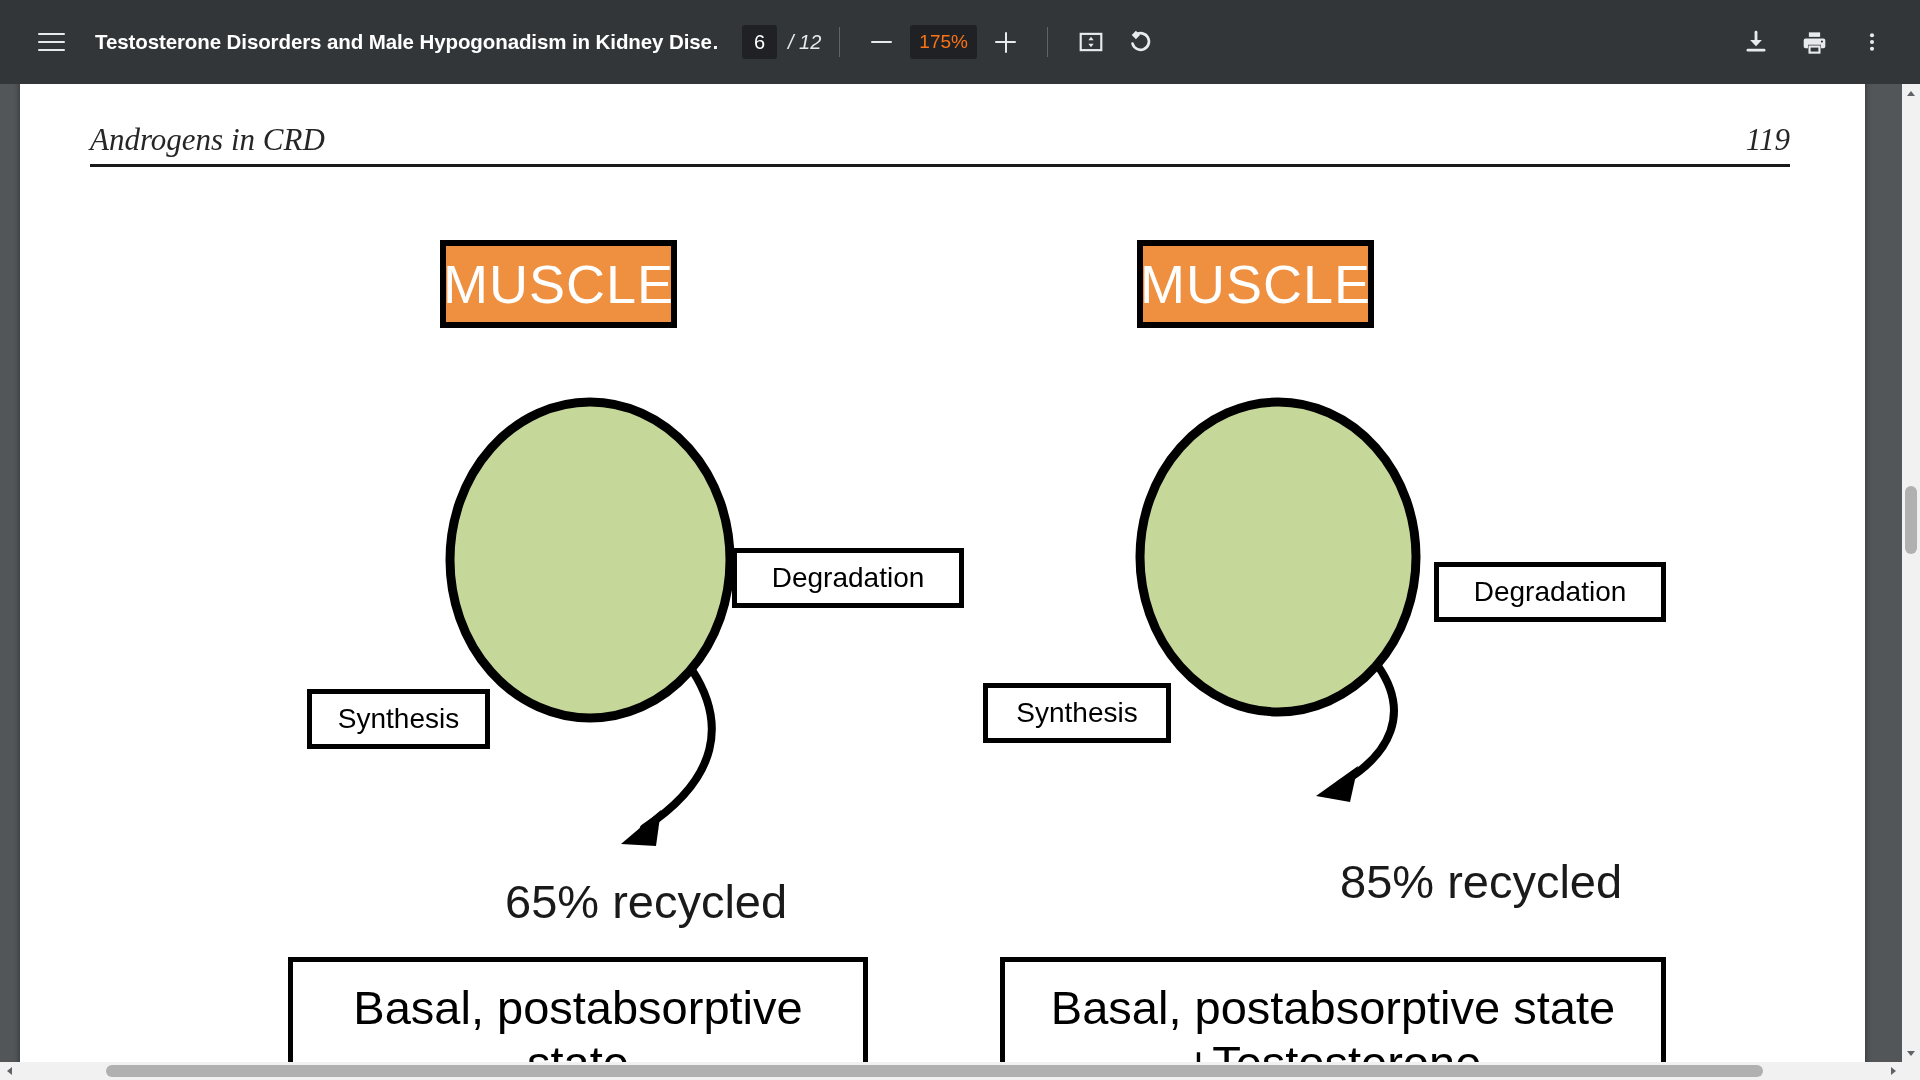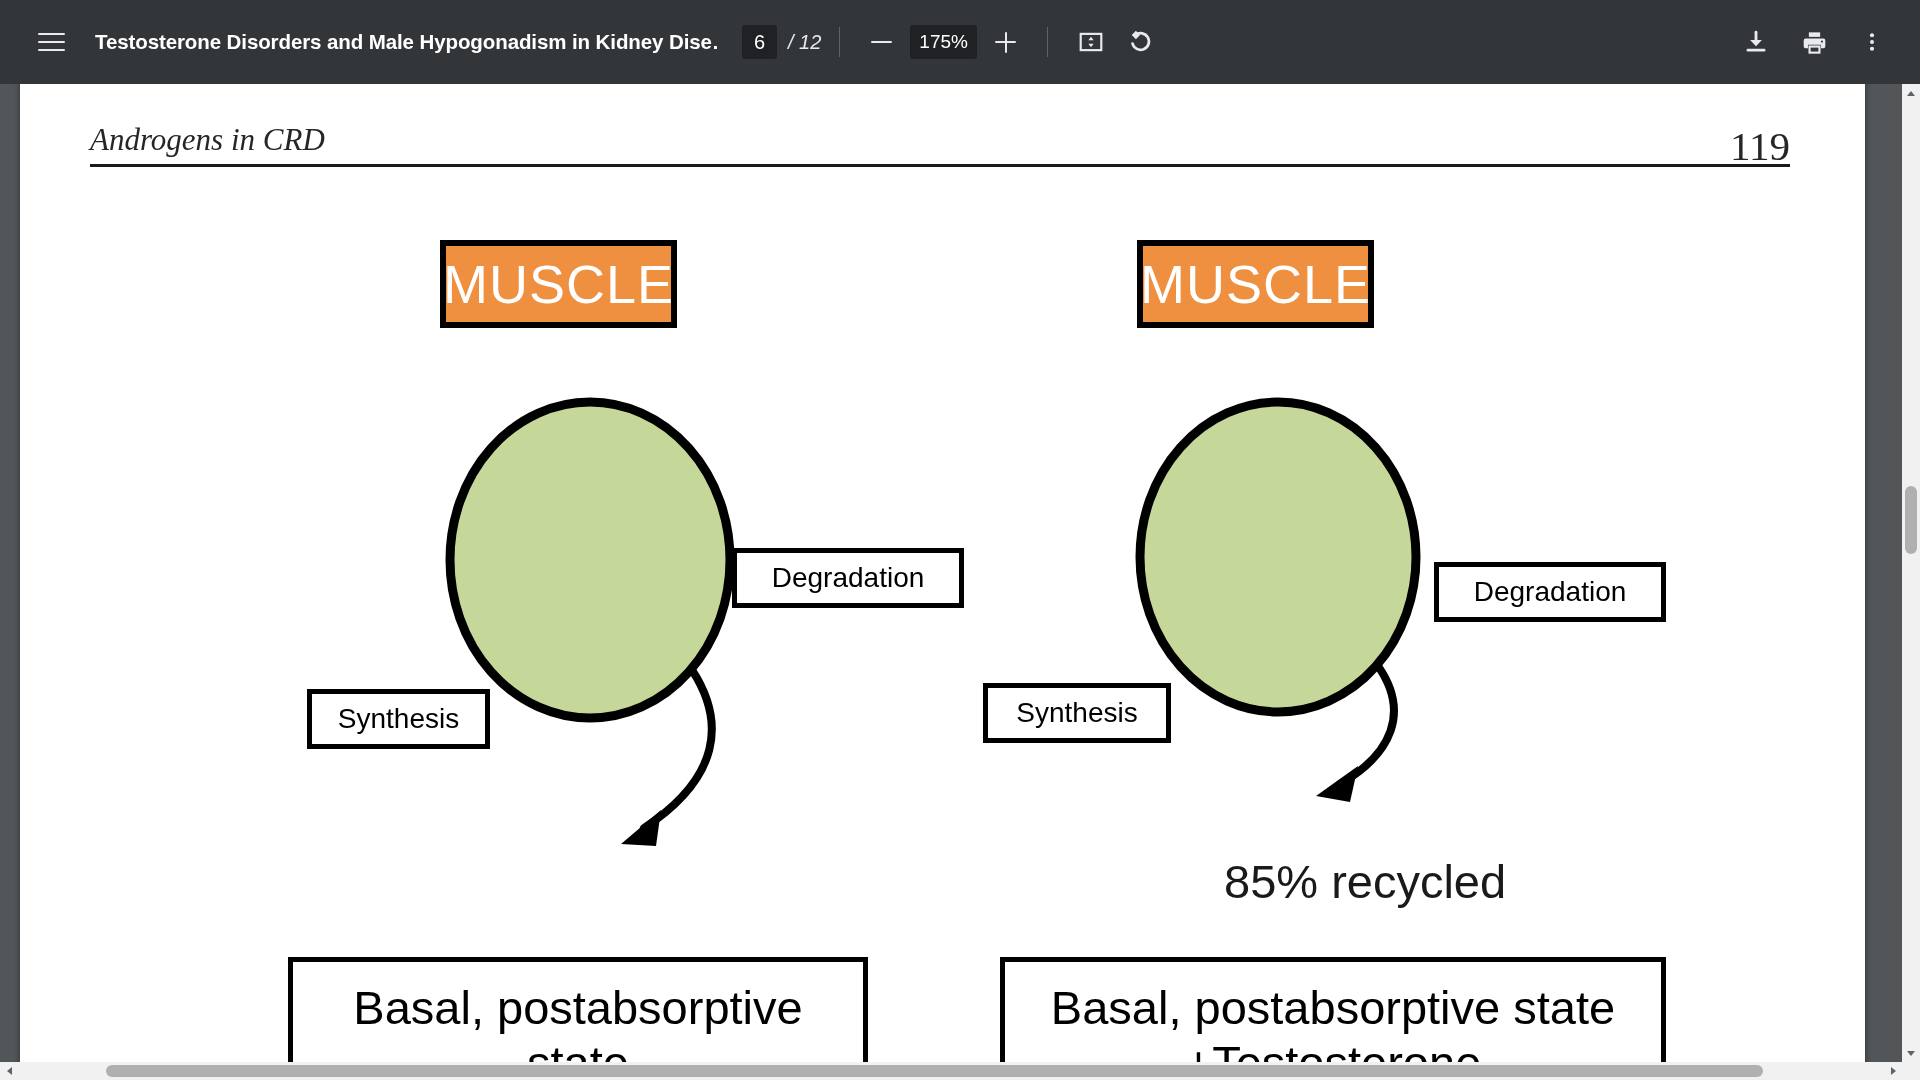--- a/index.html
+++ b/index.html
@@ -83,21 +83,21 @@
   .minus-glyph { width: 21px; height: 2.6px; background: #e8eaed; border-radius: 1px; }
   .plus-glyph { width: 21px; height: 21px; position: relative; }
   .plus-glyph::before, .plus-glyph::after {
     content:""; position: absolute; background: #e8eaed; border-radius: 1px;
   }
   .plus-glyph::before { left: 0; top: 9.2px; width: 21px; height: 2.6px; }
   .plus-glyph::after  { top: 0; left: 9.2px; width: 2.6px; height: 21px; }
 
   #zoom-level-box {
     background: #202124;
-    color: #ffffff;
+    color: #f97316;
     font-size: 19px;
     height: 34px;
     min-width: 64px;
     padding: 0 9px;
     border-radius: 3px;
     display: flex; align-items: center; justify-content: center;
     margin: 0 6px;
     cursor: pointer;
   }
 
@@ -138,21 +138,22 @@
     position: absolute; left: 0; top: 0;
     font-family: "Liberation Serif", serif;
     font-style: italic;
     font-size: 31px;
     color: #262626;
     white-space: nowrap;
   }
   #slide-header-pageno {
     position: absolute; right: 0; top: 0;
     font-family: "Liberation Serif", serif;
-    font-size: 41px;
+    font-style: italic;
+    font-size: 31px;
     color: #262626;
   }
   #slide-header-rule {
     position: absolute;
     left: 70px; top: 102px;
     width: 1700px; height: 3px;
     background: #1a1a1a;
   }
 
   
@@ -204,21 +205,21 @@
   #state-right { left: 980px; top: 895px; width: 666px; height: 158px; }
 
   .recycled-label {
     position: absolute;
     font-family: "Liberation Sans", sans-serif;
     font-size: 47px;
     color: #1a1a1a;
     white-space: nowrap;
   }
   #recycled-left  { left: 485px; top: 812px; }
-  #recycled-right { left: 1204px; top: 792px; }
+  #recycled-right { left: 1320px; top: 792px; }
 
   
   #vscroll {
     position: absolute; right: 0; top: 84px;
     width: 18px; height: 996px;
     background: #f1f1f1;
     z-index: 40;
   }
   #vscroll-thumb {
     position: absolute; left: 3px; top: 402px;
@@ -360,20 +361,21 @@
         <path d="M 1358 604 C 1390 650 1372 692 1320 722" fill="none" stroke="#000000" stroke-width="8" stroke-linecap="round"></path>
         <path d="M 1296 734 L 1338 704 L 1330 740 Z" fill="#000000"></path>
       </svg>
 
       <div class="muscle-box" id="muscle-left">MUSCLE</div>
 
       <div class="label-box" id="degradation-left">Degradation</div>
 
       <div class="label-box" id="synthesis-left">Synthesis</div>
 
+      <div class="recycled-label" id="recycled-left">65% recycled</div>
 
       <div class="state-box" id="state-left">Basal, postabsorptive state</div>
 
       <div class="muscle-box" id="muscle-right">MUSCLE</div>
 
       <div class="label-box" id="degradation-right">Degradation</div>
 
       <div class="label-box" id="synthesis-right">Synthesis</div>
 
       <div class="recycled-label" id="recycled-right">85% recycled</div>

